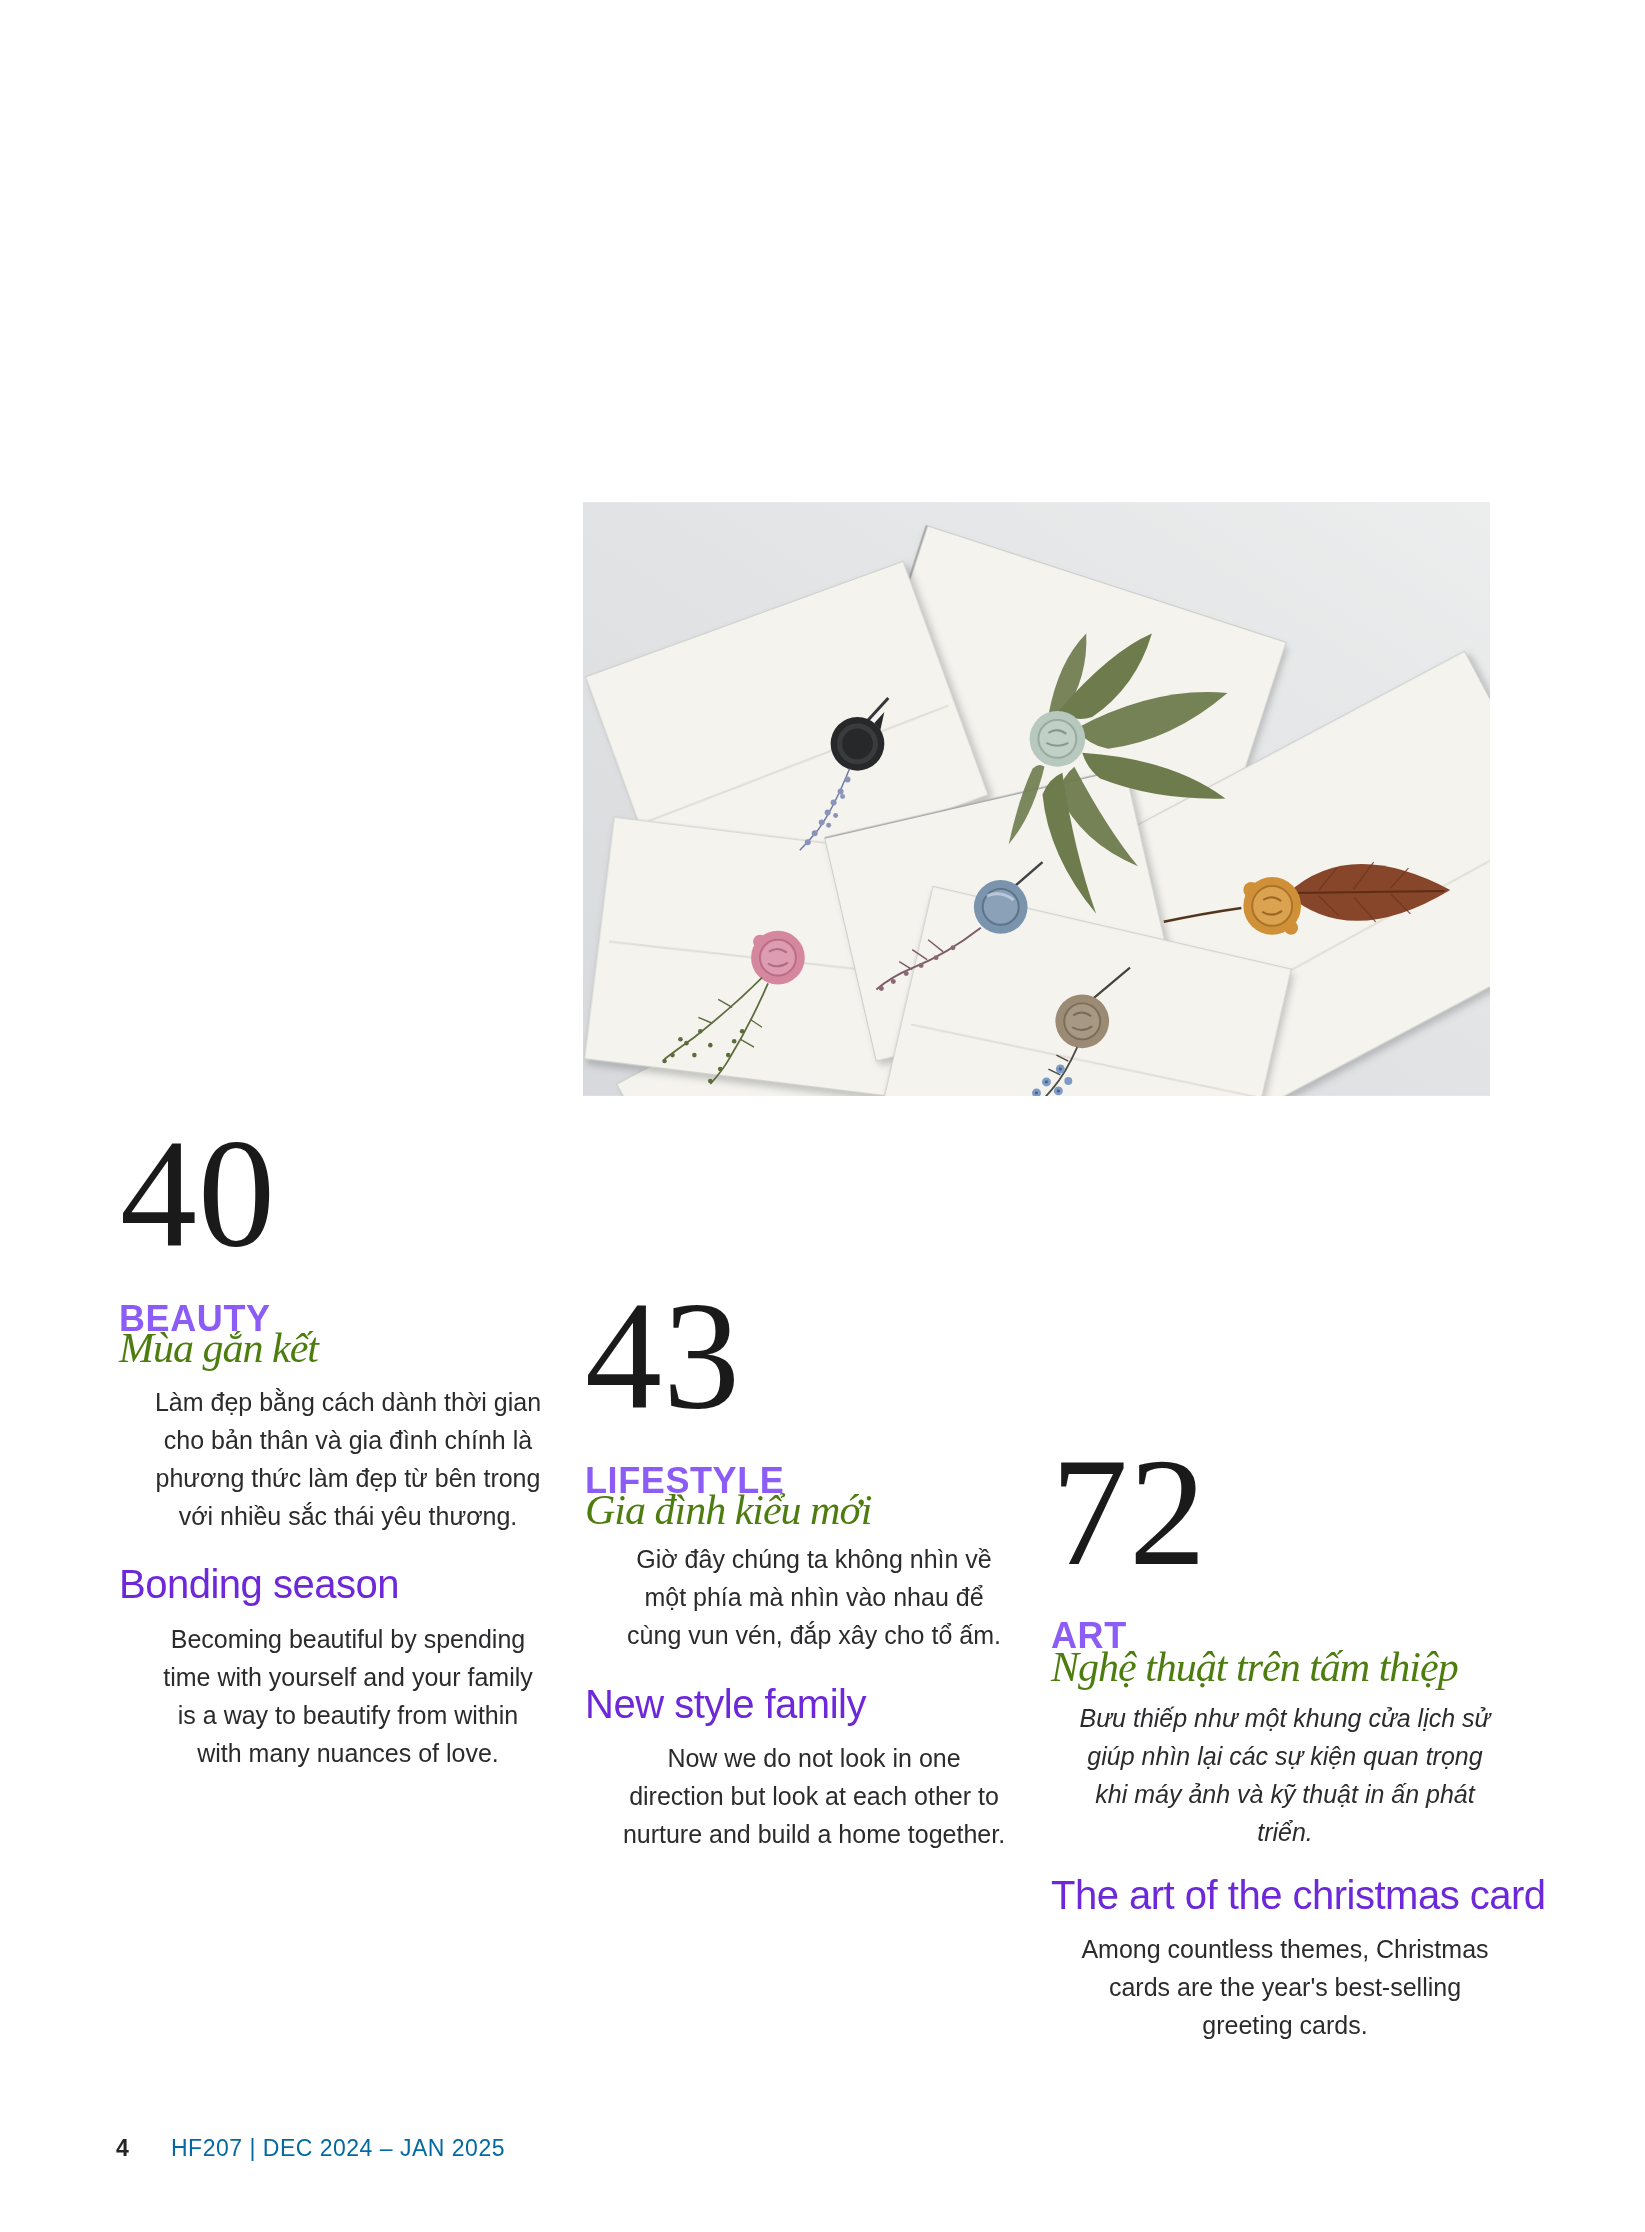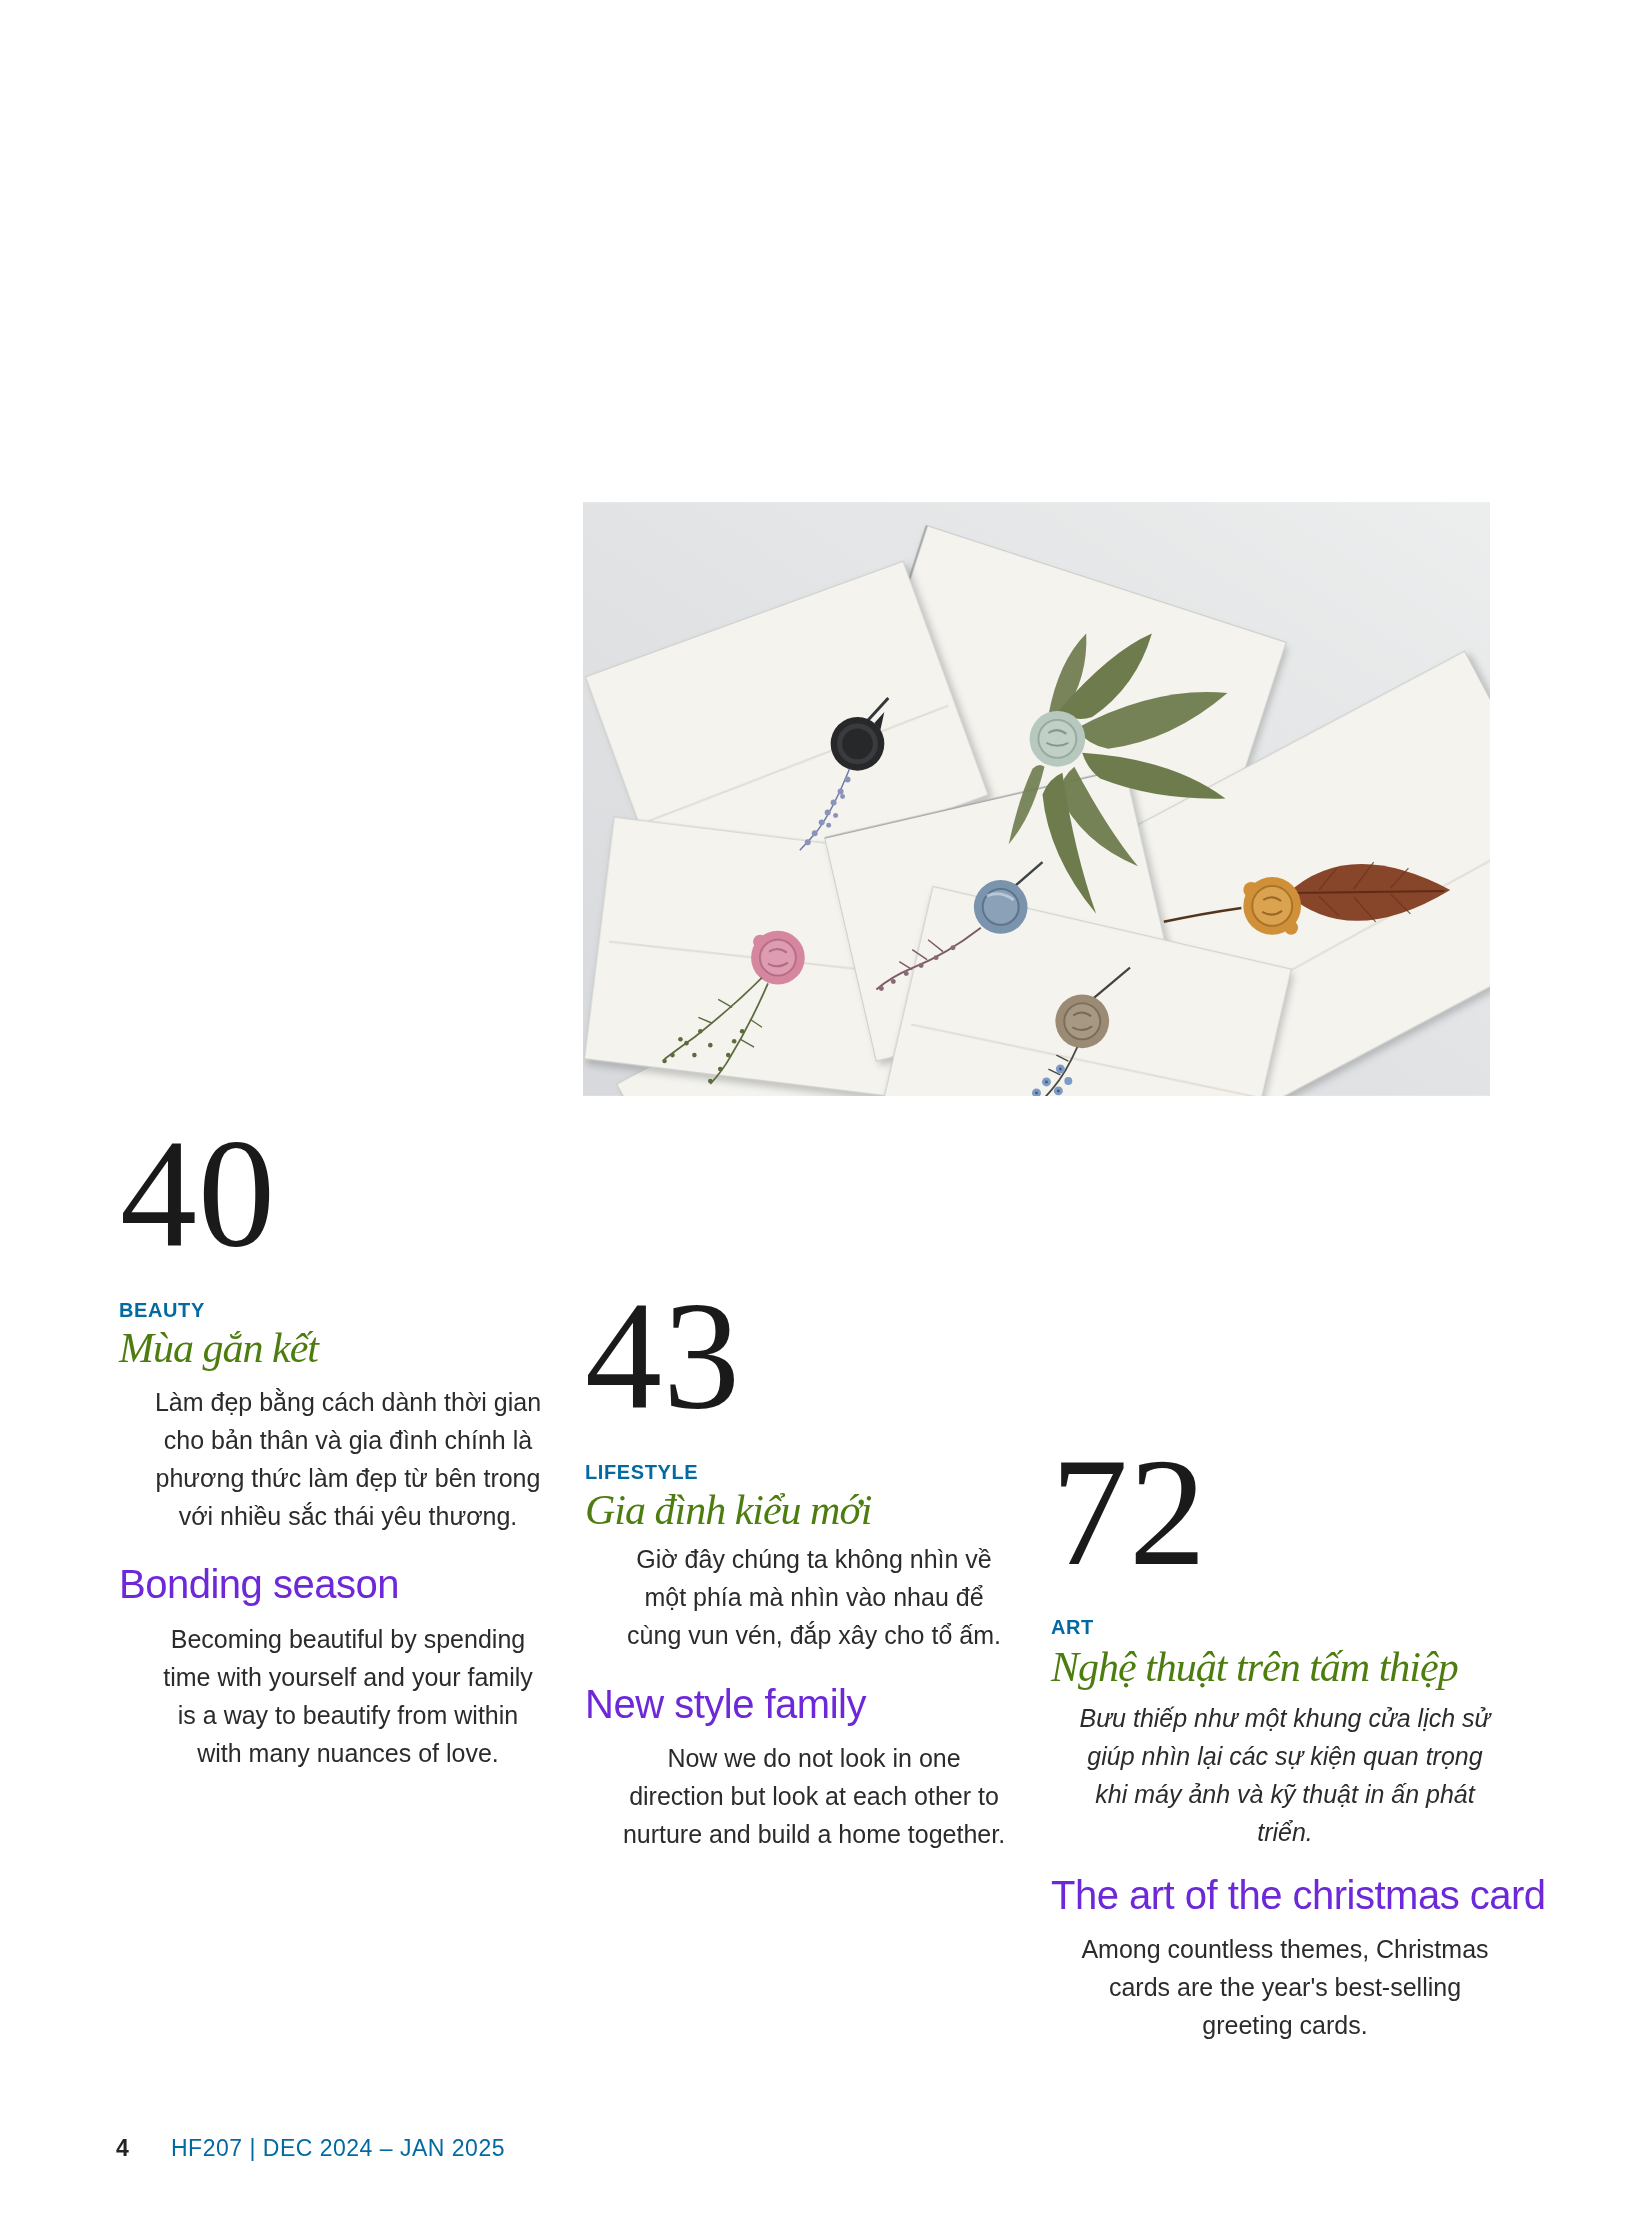--- a/index.html
+++ b/index.html
@@ -6,21 +6,21 @@
   body{
     width:1646px;height:2233px;position:relative;background:#ffffff;
     font-family:"Liberation Sans",sans-serif;color:#232325;
     -webkit-font-smoothing:antialiased;overflow:hidden;
   }
   .abs{position:absolute;}
   .num{
     font-family:"Liberation Serif",serif;font-weight:400;
     font-size:154px;line-height:1;color:#1a1a1a;letter-spacing:1px;
   }
-  .cat{font-size:20px;font-weight:bold;letter-spacing:0.6px;color:#0369a1;line-height:1.1;}
+  .cat{font-size:36px;font-weight:bold;letter-spacing:0.6px;color:#8b5cf6;line-height:1.1;}
   .vtitle{
     font-family:"Liberation Serif",serif;font-style:italic;
     font-size:42px;color:#4d7c0f;letter-spacing:-1px;line-height:1.1;
   }
   .etitle{
     font-family:Liberation Sans, sans-serif;font-size:40px;color:#6d28d9;
     letter-spacing:-0.5px;line-height:1.1;
   }
   .summary{font-size:25px;line-height:38px;color:#2b2b2d;white-space:pre-line;text-align:center;}
   .footer-num{font-size:23px;font-weight:bold;color:#242426;}

